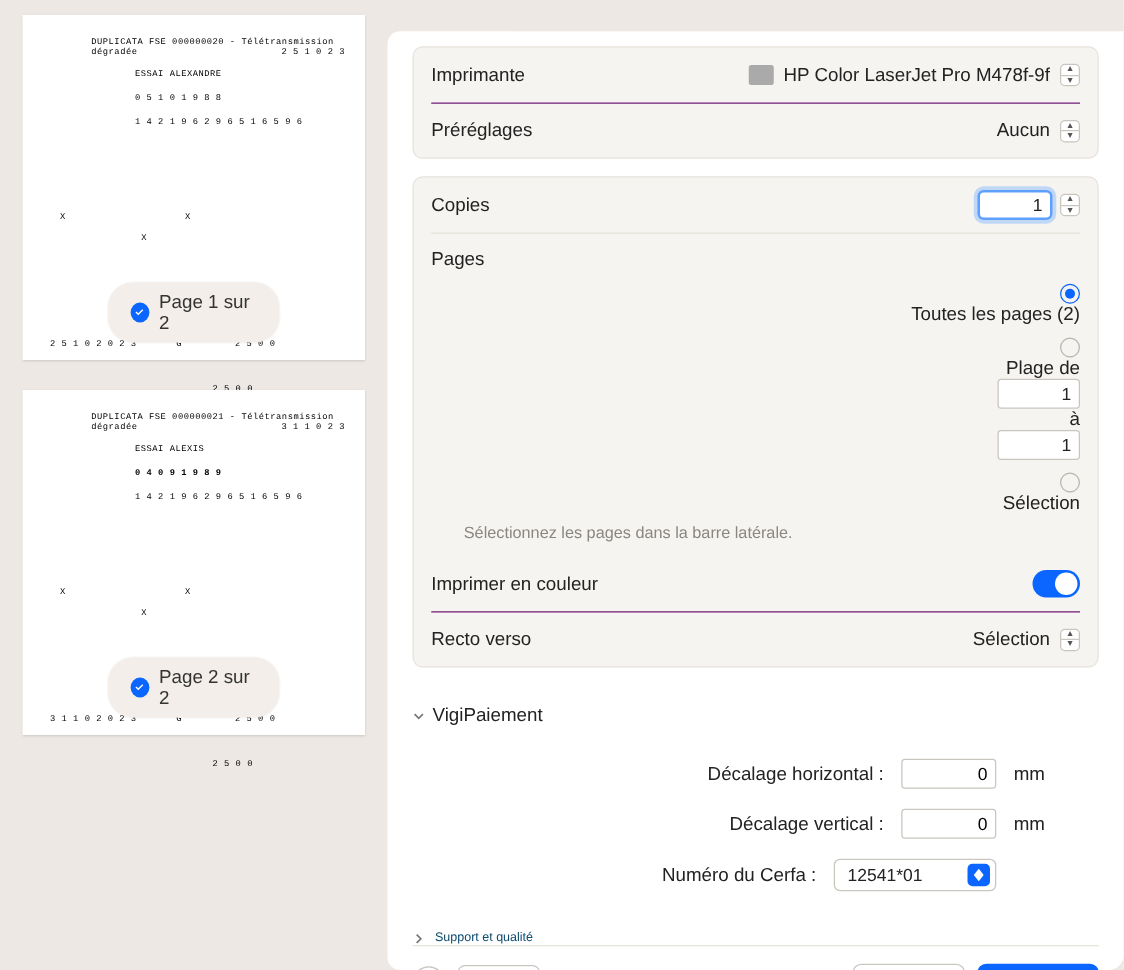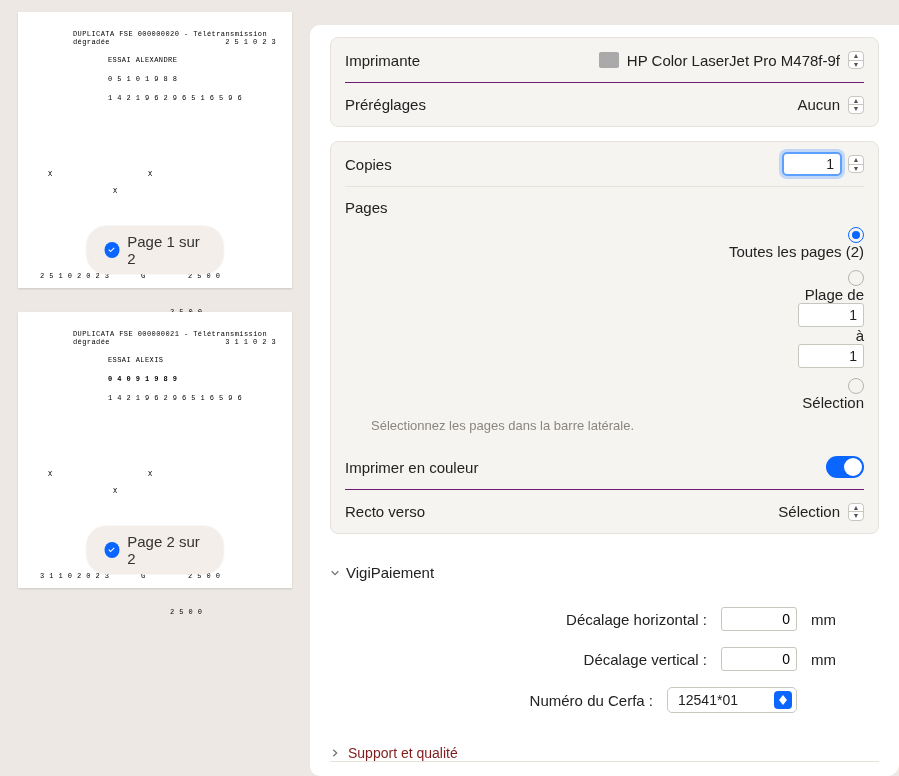--- a/index.html
+++ b/index.html
@@ -104,21 +104,21 @@
   .details{margin-top:6px;}
   .details-header{display:flex;align-items:center;gap:6px;font-size:15px;color:#222;padding:10px 0 18px 0;}
   .chevron{width:10px;height:10px;}
   .vp-row{display:flex;align-items:center;justify-content:flex-end;gap:14px;padding:8px 40px 8px 0;font-size:15px;color:#222;}
   .vp-row .lbl{min-width:180px;text-align:right;}
   .vp-input{width:76px;height:24px;border:1px solid #c9c5bf;border-radius:3px;background:#fff;text-align:right;padding:0 6px;font-size:14px;}
   .unit{width:28px;color:#222;}
   .select-ctrl{display:inline-flex;align-items:center;justify-content:space-between;width:130px;height:26px;border:1px solid #c9c5bf;border-radius:5px;background:#fff;padding:0 4px 0 10px;font-size:14px;}
   .select-ctrl .bluebox{background:#0a66ff;border-radius:4px;width:18px;height:18px;display:flex;flex-direction:column;align-items:center;justify-content:center;}
   .select-ctrl .bluebox svg{width:8px;height:5px;fill:#fff;}
-  .collapsed-header{display:flex;align-items:center;gap:8px;font-size:14px;color:#7f1d1d;padding:24px 0 0 0;}
+  .collapsed-header{display:flex;align-items:center;gap:8px;font-size:10px;color:#0c4a6e;padding:24px 0 0 0;}
   .footer{border-top:1px solid #e6e2dc;margin-top:auto;padding:14px 0 18px 0;display:flex;align-items:center;gap:10px;}
   .circle-btn{width:26px;height:26px;border:1px solid #c9c5bf;border-radius:50%;background:#fff;display:flex;align-items:center;justify-content:center;font-size:14px;color:#222;}
   .pill{height:28px;border:1px solid #c9c5bf;border-radius:6px;background:#fff;display:inline-flex;align-items:center;padding:0 10px;font-size:14px;color:#222;gap:6px;}
   .btn{height:30px;border-radius:7px;padding:0 18px;font-size:15px;display:inline-flex;align-items:center;justify-content:center;}
   .btn-secondary{background:#fff;border:1px solid #c9c5bf;color:#222;}
   .btn-primary{background:#0a66ff;border:1px solid #0a66ff;color:#fff;}
   .spacer{flex:1;}
 </style>
 </head>
 <body>

